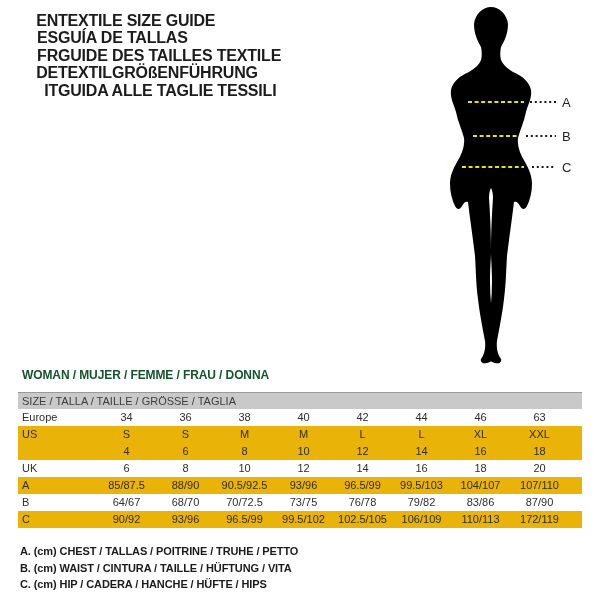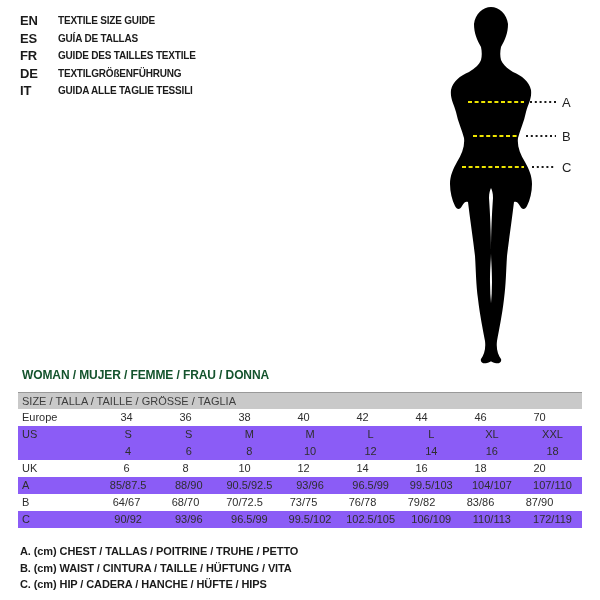--- a/index.html
+++ b/index.html
@@ -6,38 +6,38 @@
   body{
     width:600px;height:600px;position:relative;background:#ffffff;
     font-family:"Liberation Sans", sans-serif;overflow:hidden;
     -webkit-font-smoothing:antialiased;
   }
   .page{position:absolute;inset:0;}
 
   
   .langs{position:absolute;left:20px;top:12px;}
   .lang-row{display:flex;height:17.5px;align-items:center;}
-  .lang-code{width:38px;font-size:13px;font-weight:bold;color:#1b1b1b;letter-spacing:-0.2px;}
-  .lang-title{font-size:10px;font-weight:bold;color:#1b1b1b;letter-spacing:-0.2px;white-space:nowrap;}
+  .lang-code{width:38px;font-size:16px;font-weight:bold;color:#1b1b1b;letter-spacing:-0.2px;text-align:right;}
+  .lang-title{font-size:16px;font-weight:bold;color:#1b1b1b;letter-spacing:-0.2px;white-space:nowrap;}
 
   
   .figure-wrap{position:absolute;left:440px;top:4px;width:155px;height:366px;}
   .figure-wrap svg{display:block;}
   .figure-wrap text{font-family:"Liberation Sans", sans-serif;font-size:13px;fill:#1f1f1f;}
 
   
   .section-heading{position:absolute;left:22px;top:368px;font-size:12px;font-weight:bold;
     color:#14532d;letter-spacing:-0.1px;white-space:nowrap;}
 
   
   .size-table{position:absolute;left:18px;top:392px;width:564px;font-size:11px;}
   .table-header{height:17px;line-height:17px;background:#c9c9c9;border-top:1px solid #999999;
     color:#3d3d3d;padding-left:4px;box-sizing:border-box;white-space:nowrap;}
   .t-row{display:flex;height:17px;line-height:17px;color:#2e2e2e;}
-  .t-row.shaded{background:#8b5cf6;justify-content:space-between;}
+  .t-row.shaded{background:#eab308;}
   .t-label{width:79px;padding-left:4px;box-sizing:border-box;}
   .t-cell{width:59px;text-align:center;}
 
   
   .legend{position:absolute;left:20px;top:543px;}
   .legend-line{height:16.5px;line-height:16.5px;font-size:11px;font-weight:bold;
     color:#1b1b1b;letter-spacing:-0.1px;white-space:nowrap;}
 </style>
 </head>
 <body>
@@ -136,21 +136,21 @@
     <div id="table-rows">
         <div class="t-row">
           <div class="t-label">Europe</div>
           <div class="t-cell">34</div>
           <div class="t-cell">36</div>
           <div class="t-cell">38</div>
           <div class="t-cell">40</div>
           <div class="t-cell">42</div>
           <div class="t-cell">44</div>
           <div class="t-cell">46</div>
-          <div class="t-cell">70</div>
+          <div class="t-cell">63</div>
         </div>
         <div class="t-row shaded">
           <div class="t-label">US</div>
           <div class="t-cell">S</div>
           <div class="t-cell">S</div>
           <div class="t-cell">M</div>
           <div class="t-cell">M</div>
           <div class="t-cell">L</div>
           <div class="t-cell">L</div>
           <div class="t-cell">XL</div>

